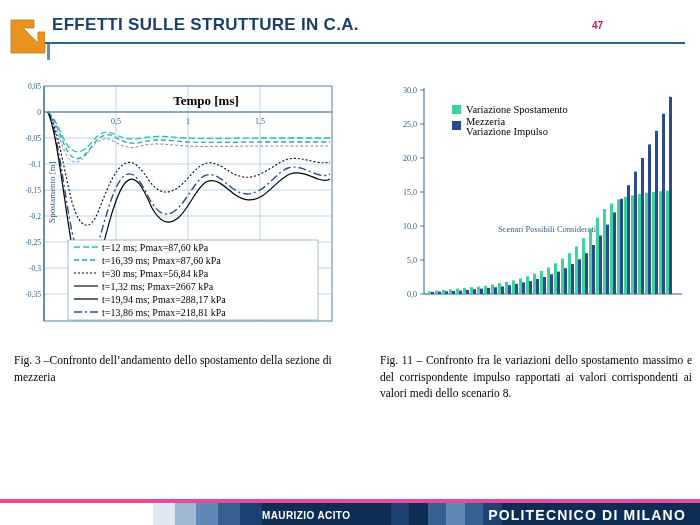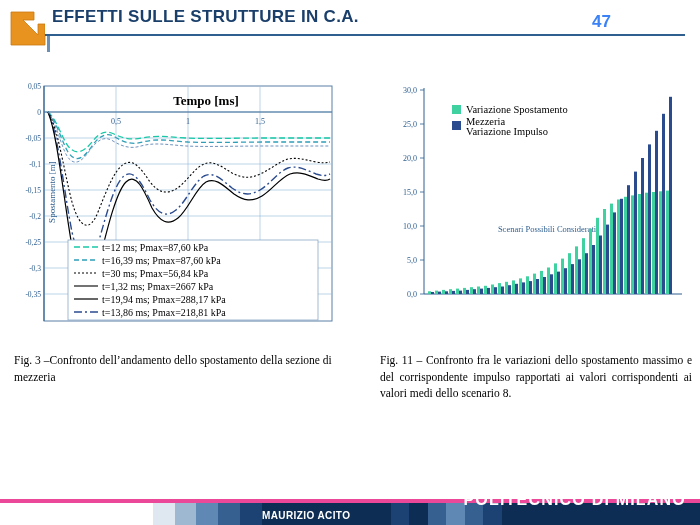--- a/index.html
+++ b/index.html
@@ -11,21 +11,21 @@
     height: 525px;
     background: #ffffff;
     font-family: "Liberation Serif", serif;
     overflow: hidden;
     position: relative;
   }
 
   
   .header {
     position: absolute;
-    left: 0; top: 0;
+    left: 0; top: 8px;
     width: 554px; height: 52px;
     background: #ffffff;
     text-align: center;
   }
   .header-bar {
     position: absolute;
     left: 45px; top: 0;
     width: 655px; height: 36px;
     background: #ffffff;
   }
@@ -42,23 +42,23 @@
     font-weight: bold;
     font-size: 17px;
     color: #1a3f6b;
     letter-spacing: 0.3px;
     white-space: nowrap;
   }
   .slide-number {
     position: absolute;
     left: 592px; top: 12px;
     font-family: "Liberation Sans", sans-serif;
-    font-size: 17px;
+    font-size: 10px;
     font-weight: bold;
-    color: #3b82f6;
+    color: #be185d;
   }
   
   .hdr-blocks {
     position: absolute;
     right: 0; top: 0;
     height: 30px; width: 120px;
     display: flex;
   }
   .hdr-blocks i {
     display: block;
@@ -130,23 +130,23 @@
     position: absolute;
     left: 262px; bottom: 4px;
     font-family: "Liberation Sans", sans-serif;
     font-size: 10px;
     font-weight: bold;
     color: #ffffff;
     letter-spacing: 0.4px;
   }
   .footer-right-label {
     position: absolute;
-    right: 14px; bottom: 16px;
+    right: 14px; bottom: 2px;
     font-family: "Liberation Sans", sans-serif;
-    font-size: 16px;
+    font-size: 14px;
     font-weight: bold;
     color: #ffffff;
     letter-spacing: 1.2px;
     padding-left: 6px;
   }
   .footer-blocks {
     position: absolute;
     left: 0; bottom: 0;
     width: 262px; height: 22px;
     display: flex;

